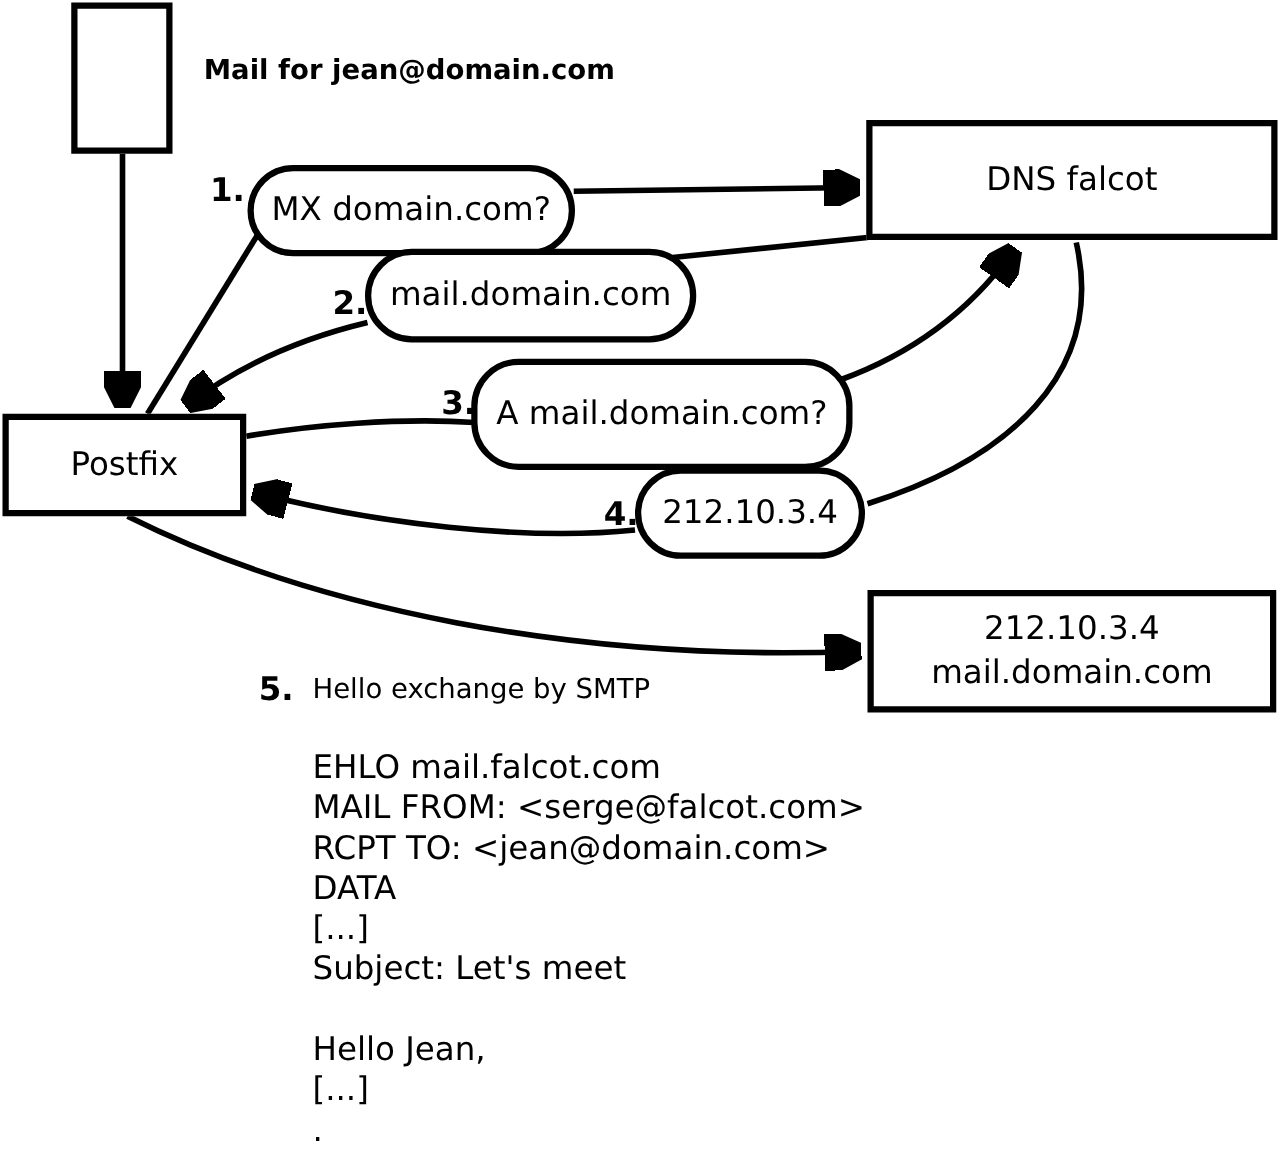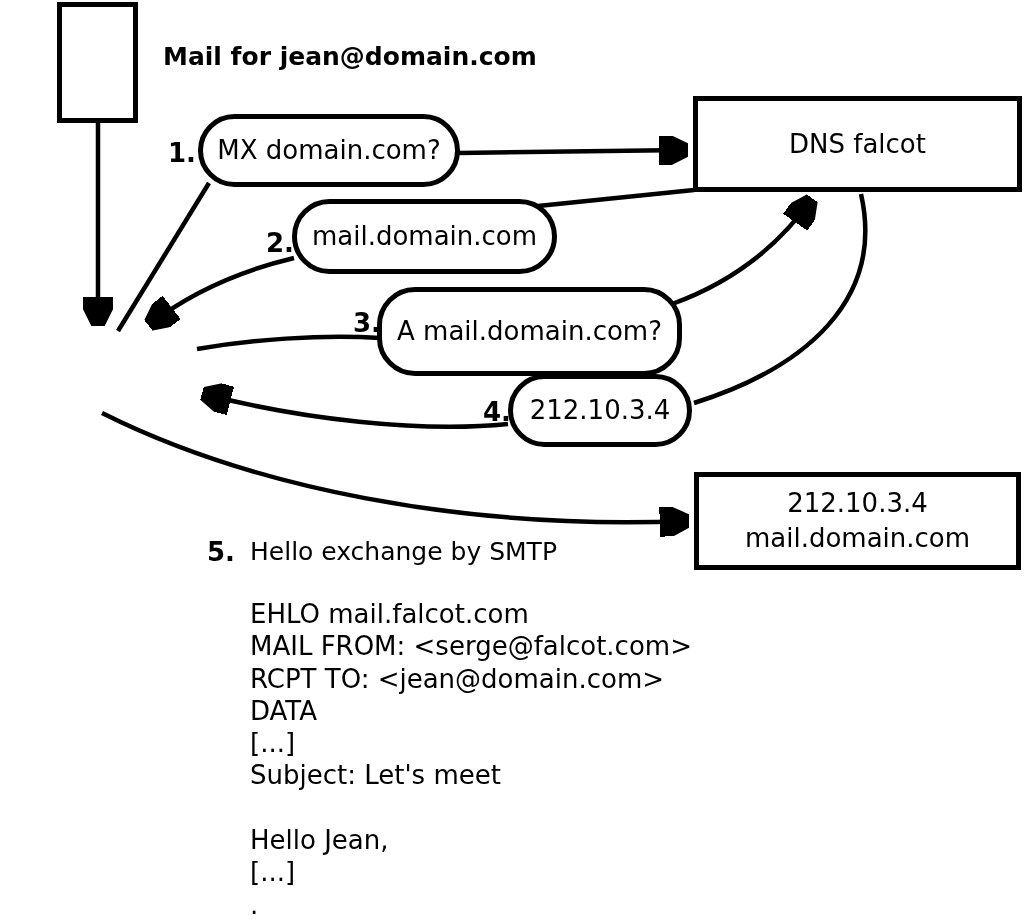--- a/index.html
+++ b/index.html
@@ -36,21 +36,21 @@
   .num {
     position: absolute;
     font-weight: bold;
     font-size: 26px;
     line-height: 26px;
     z-index: 3;
     white-space: nowrap;
   }
   .lbl {
     position: absolute;
-    font-size: 25px;
+    font-size: 22px;
     line-height: 26px;
     z-index: 3;
     white-space: nowrap;
   }
   .lbl.bold { font-weight: bold; }
   .transcript {
     position: absolute;
     left: 250px;
     top: 598px;
     width: 720px;
@@ -80,32 +80,33 @@
     <path d="M 672 304 Q 760 272 811 200" marker-end="url(#arw)"></path>
     <path d="M 861 194 C 885 300 805 368 694 403"></path>
     <path d="M 508 424 C 420 433 300 419 204 394" marker-end="url(#arw)"></path>
     <path d="M 102 413 C 250 487 460 530 687 521" marker-end="url(#arw)"></path>
   </svg>
 
   <div class="node" style="left:57px; top:2px; width:81px; height:121px;"></div>
 
   <div class="lbl bold" style="left:163px; top:44px;">Mail for jean@domain.com</div>
 
+  <div class="node" style="left:2px; top:331px; width:195px; height:82px;">Postfix</div>
 
   <div class="node" style="left:693px; top:96px; width:329px; height:96px;">DNS falcot</div>
 
   <div class="node" style="left:694px; top:472px; width:327px; height:98px;">
     <span style="display:block;">
       <span style="display:block;">212.10.3.4</span>
       <span style="display:block;">mail.domain.com</span>
     </span>
   </div>
 
   <div class="num" style="left:168px; top:140px;">1.</div>
-  <div class="node bubble" style="left:198px; top:114px; width:262px; height:73px;">MX domain.com?</div>
+  <div class="node bubble" style="left:198px; top:132px; width:262px; height:73px;">MX domain.com?</div>
 
   <div class="num" style="left:266px; top:230px;">2.</div>
   <div class="node bubble" style="left:292px; top:199px; width:265px; height:75px;">mail.domain.com</div>
 
   <div class="num" style="left:353px; top:310px;">3.</div>
   <div class="node bubble" style="left:377px; top:287px; width:305px; height:89px;">A mail.domain.com?</div>
 
   <div class="num" style="left:483px; top:399px;">4.</div>
   <div class="node bubble" style="left:508px; top:374px; width:184px; height:73px;">212.10.3.4</div>
 

